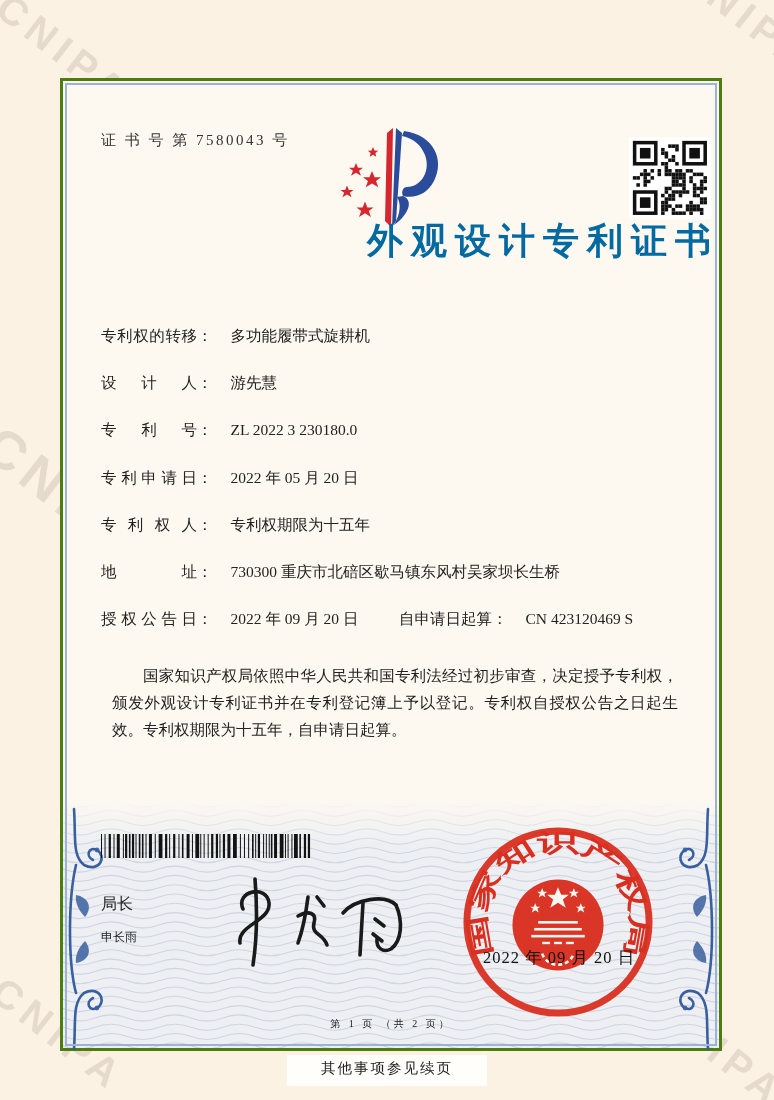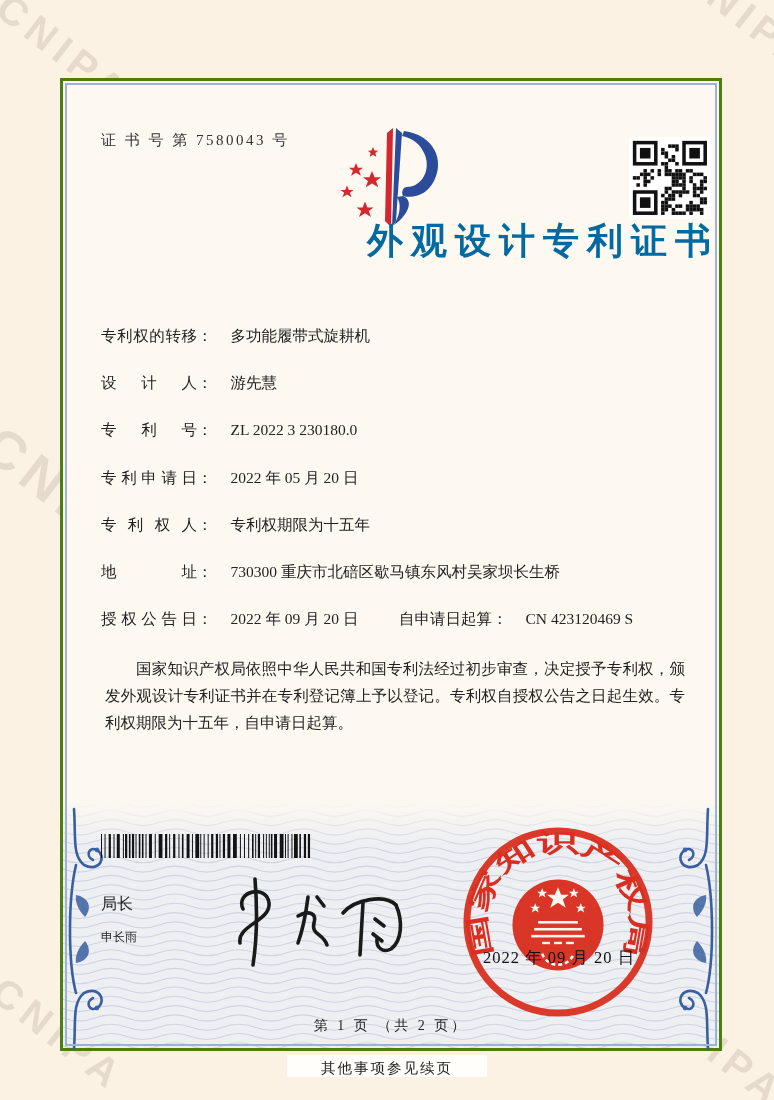--- a/index.html
+++ b/index.html
@@ -28,38 +28,38 @@
   .qr{position:absolute;left:566px;top:56px;width:78px;height:78px;background:#fff;padding:2px;z-index:3;}
   .title{
     position:absolute;left:0;right:0;top:136px;text-align:right;
     font-size:36px;font-weight:bold;letter-spacing:8px;color:#0369a1;z-index:3;
   }
   .frow{position:absolute;left:38px;font-size:15.5px;white-space:nowrap;z-index:3;}
   .flabel{display:inline-block;width:96px;text-align:justify;text-align-last:justify;}
   .fvalue{margin-left:18px;}
   .frow .second{position:absolute;left:298px;top:0;}
   .paras{position:absolute;left:38px;top:570px;width:588px;font-size:15.5px;line-height:27px;text-align:justify;z-index:3;}
-  .paras p{margin:4px;text-indent:2em;}
+  .paras p{margin:11px;text-indent:2em;}
   .barcode{position:absolute;left:38px;top:753px;z-index:3;}
   .sig-title{position:absolute;left:38px;top:813px;font-size:16px;font-family:"Liberation Sans","DejaVu Sans",sans-serif;z-index:3;}
   .sig-name{position:absolute;left:38px;top:848px;font-size:12px;font-family:"Liberation Sans","DejaVu Sans",sans-serif;z-index:3;}
   .handsig{position:absolute;left:150px;top:788px;z-index:3;}
   .seal{position:absolute;left:396px;top:742px;width:198px;height:198px;z-index:4;}
   .seal-date{
     position:absolute;left:24px;top:124px;width:170px;font-size:16.5px;color:#111;
     letter-spacing:1px;white-space:nowrap;z-index:5;
   }
   .band{position:absolute;left:0;right:0;top:718px;bottom:0;background:#edeff3;z-index:1;overflow:hidden;}
   .band-fade{position:absolute;left:0;right:0;top:0;height:46px;background:linear-gradient(#fdf9f1,rgba(253,249,241,0));z-index:2;}
   .flourish{position:absolute;z-index:2;}
   .flourish.left{left:3px;top:726px;}
   .flourish.right{right:3px;top:726px;transform:scaleX(-1);}
-  .pageinfo{position:absolute;left:0;right:0;top:936px;text-align:center;font-size:14px;letter-spacing:3px;color:#222;z-index:3;}
+  .pageinfo{position:absolute;left:0;right:0;top:936px;text-align:center;font-size:10px;letter-spacing:3px;color:#222;z-index:3;}
   .note{
-    position:absolute;left:287px;top:1055px;width:200px;height:22px;line-height:26px;
+    position:absolute;left:287px;top:1055px;width:200px;height:31px;line-height:26px;
     background:#fffefa;text-align:center;font-size:14.5px;letter-spacing:2px;color:#222;
   }
 </style>
 </head>
 <body>
 
 <div class="page">
 
   <div class="wm gray" style="left:-15px;top:28px;font-size:40px;">CNIPA</div>
   <div class="wm gray" style="left:668px;top:-6px;font-size:40px;">CNIPA</div>

